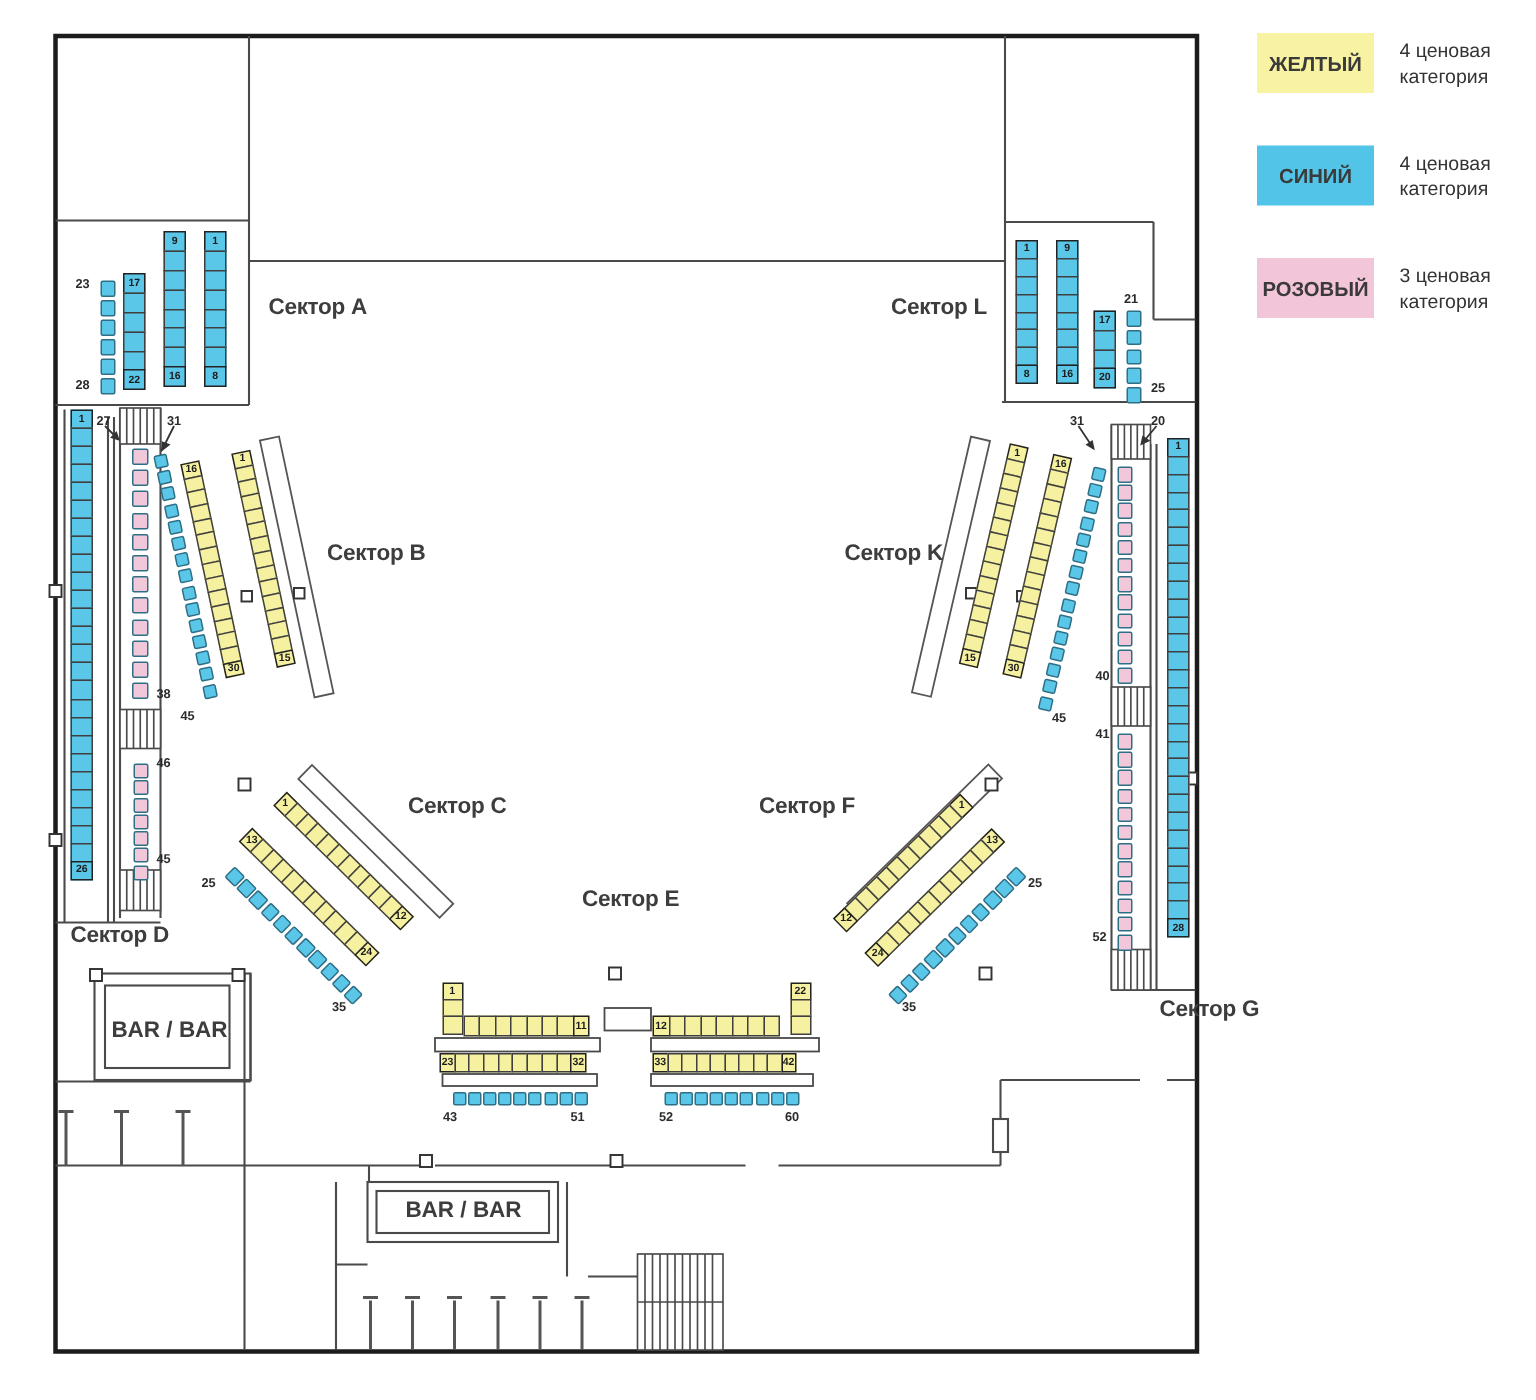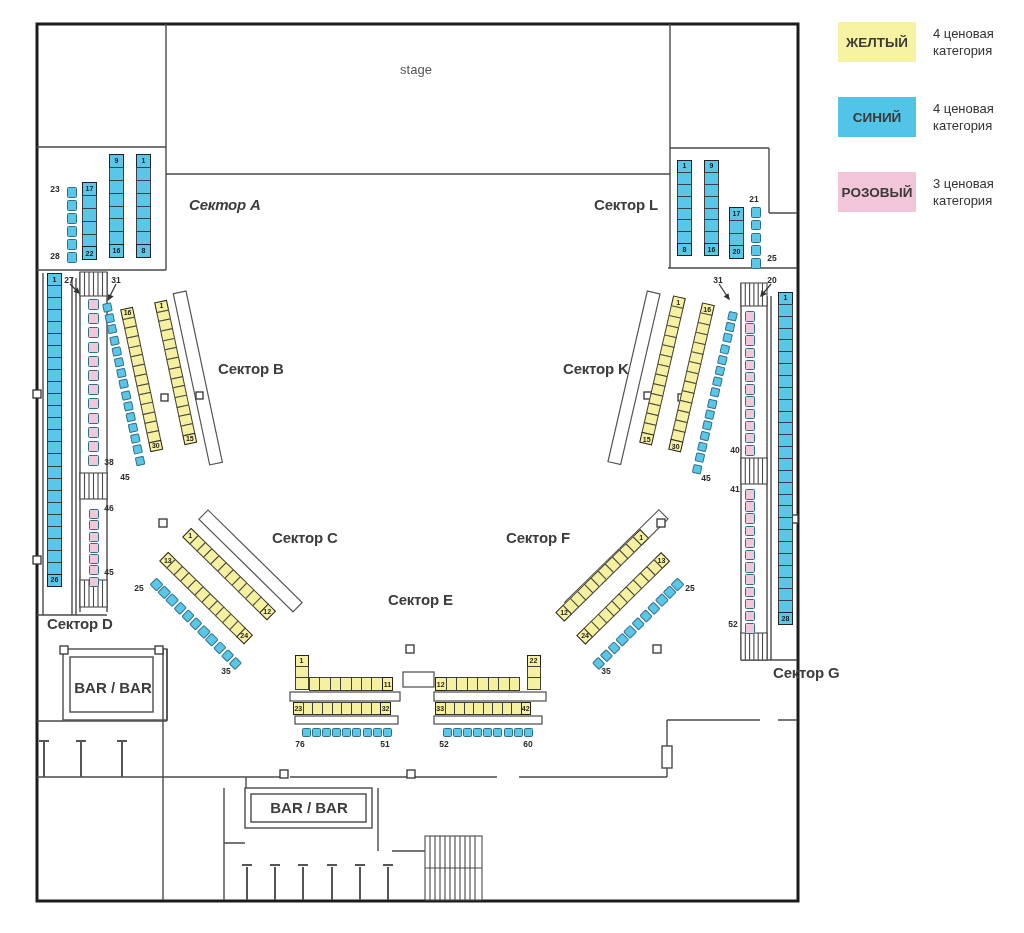--- a/index.html
+++ b/index.html
@@ -136,21 +136,20 @@
           <polygon points="729,299 724.8,296.5 728,294.3"></polygon>
         </g>
       <g>
           <line x1="771" y1="284" x2="761" y2="296"></line>
           <polygon points="761,296 762,291.3 765.7,293.8"></polygon>
         </g>
     </g>
   </svg>
 
   <div class="stage-label">
-    <div class="s">stage</div>
   </div>
 
   <div class="bar-label" style="left:113px;top:687px;">BAR / BAR</div>
   <div class="bar-label" style="left:309px;top:807px;">BAR / BAR</div>
 
   <div class="legend">
     <div class="legend-row" style="top:0;">
       <div class="swatch" id="sw0" style="background: rgb(248, 243, 162);">ЖЕЛТЫЙ</div>
       <div class="ldesc">
         <div>4 ценовая</div>
@@ -772,25 +771,25 @@
     <div class="flabel" style="left: 139px; top: 588px;">25</div>
     <div class="flabel" style="left: 226px; top: 671px;">35</div>
     <div class="flabel" style="left: 690px; top: 588px;">25</div>
     <div class="flabel" style="left: 606px; top: 671px;">35</div>
     <div class="flabel" style="left: 706px; top: 478px;">45</div>
     <div class="flabel" style="left: 718px; top: 280px;">31</div>
     <div class="flabel" style="left: 772px; top: 280px;">20</div>
     <div class="flabel" style="left: 735px; top: 450px;">40</div>
     <div class="flabel" style="left: 735px; top: 489px;">41</div>
     <div class="flabel" style="left: 733px; top: 624px;">52</div>
-    <div class="flabel" style="left: 300px; top: 744px;">76</div>
+    <div class="flabel" style="left: 300px; top: 744px;">43</div>
     <div class="flabel" style="left: 385px; top: 744px;">51</div>
     <div class="flabel" style="left: 444px; top: 744px;">52</div>
     <div class="flabel" style="left: 528px; top: 744px;">60</div>
-    <div class="slabel" style="left: 189px; top: 196px; font-style: italic;">Сектор A</div>
+    <div class="slabel" style="left: 179px; top: 196px;">Сектор A</div>
     <div class="slabel" style="left: 594px; top: 196px;">Сектор L</div>
     <div class="slabel" style="left: 218px; top: 360px;">Сектор B</div>
     <div class="slabel" style="left: 563px; top: 360px;">Сектор K</div>
     <div class="slabel" style="left: 272px; top: 529px;">Сектор C</div>
     <div class="slabel" style="left: 506px; top: 529px;">Сектор F</div>
     <div class="slabel" style="left: 388px; top: 591px;">Сектор E</div>
     <div class="slabel" style="left: 47px; top: 615px;">Сектор D</div>
     <div class="slabel" style="left: 733px; top: 664px; margin-left: 40px;">Сектор G</div>
   </div>
 

